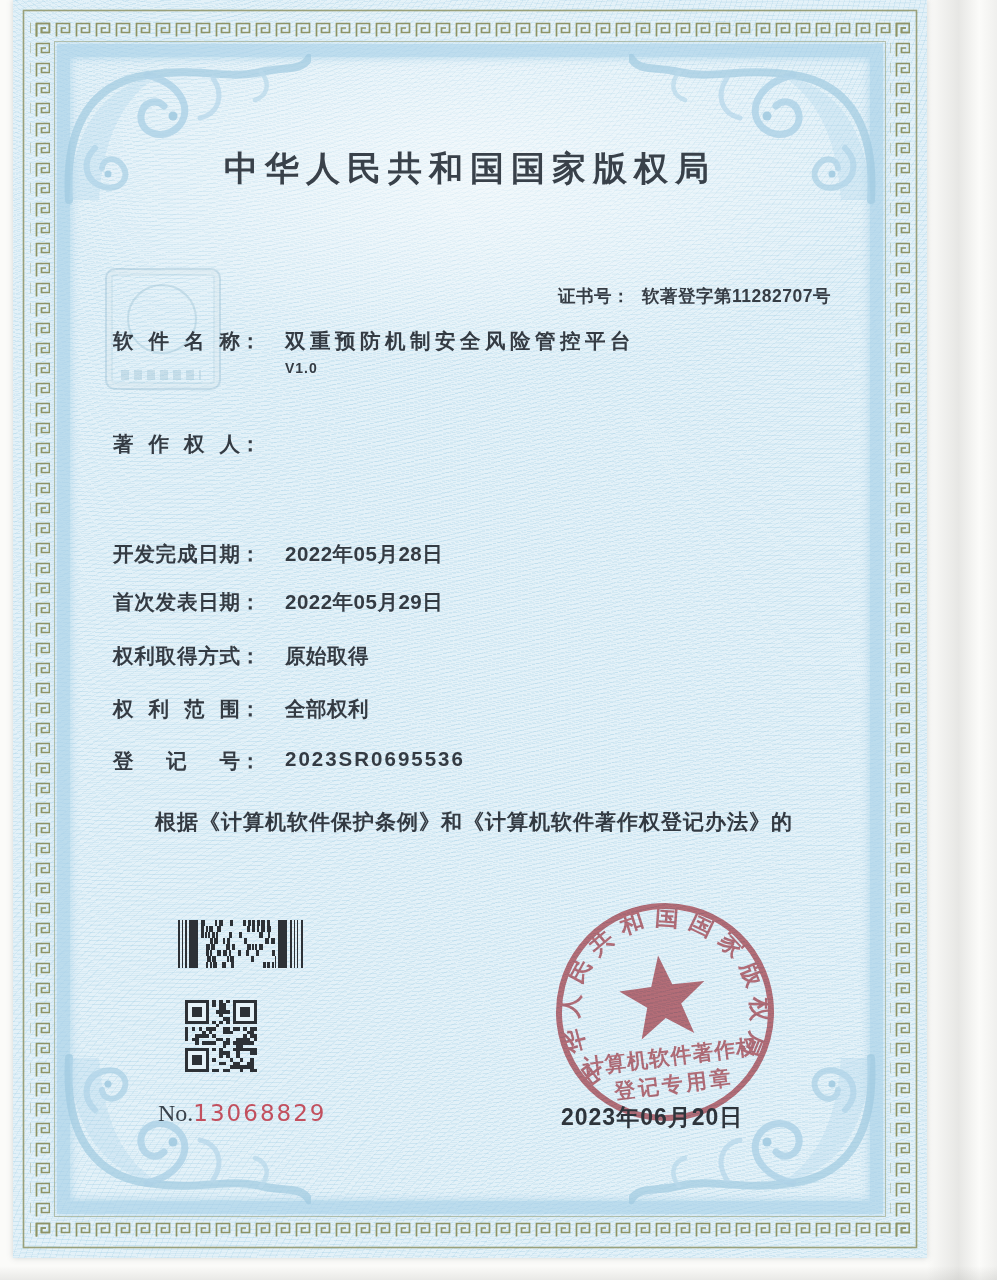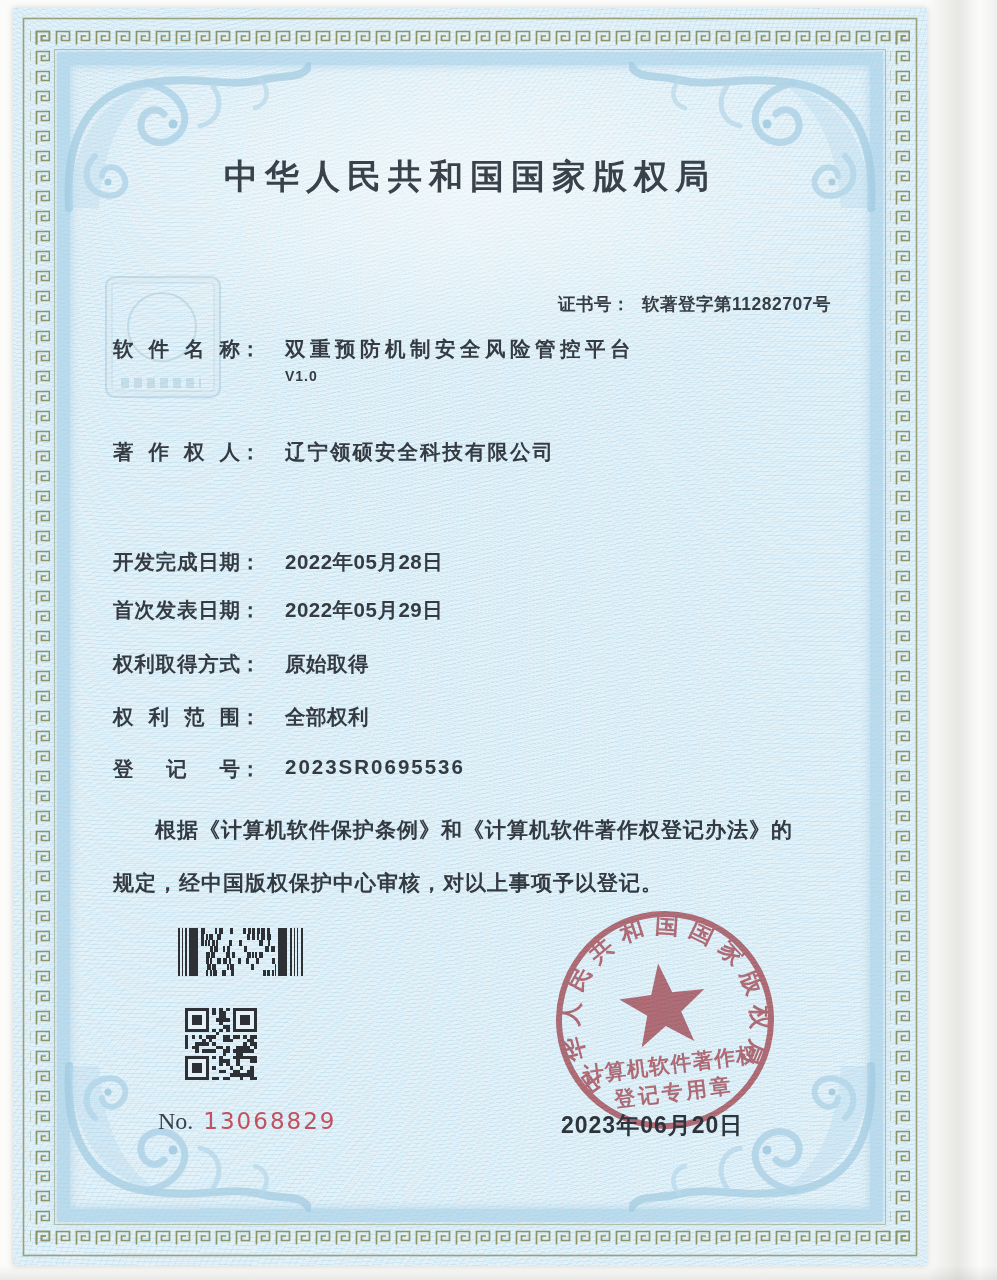--- a/index.html
+++ b/index.html
@@ -11,21 +11,21 @@
   .scan-shade-right{
     position:absolute;top:0;right:0;width:70px;height:1280px;
     background:linear-gradient(to right, rgba(0,0,0,0) 0%, rgba(140,140,136,.18) 45%, rgba(0,0,0,0) 75%, rgba(140,140,136,.10) 100%);
   }
   .scan-shade-bottom{
     position:absolute;left:0;bottom:0;width:997px;height:14px;
     background:linear-gradient(to bottom, rgba(0,0,0,0), rgba(120,120,116,.14));
   }
   
   .paper{
-    position:absolute;left:13px;top:8px;width:914px;height:1258px;
+    position:absolute;left:13px;top:0;width:914px;height:1258px;
     background-color:#e3f1f8;
     background-image:
       radial-gradient(620px 280px at 50% 14%, rgba(255,255,255,.55), rgba(255,255,255,0) 70%),
       repeating-radial-gradient(1200px 900px at 18% -8%, rgba(145,198,224,.20) 0 1px, rgba(0,0,0,0) 1px 5px),
       repeating-radial-gradient(1300px 1000px at 88% 112%, rgba(145,198,224,.18) 0 1px, rgba(0,0,0,0) 1px 6px),
       repeating-linear-gradient(2deg, rgba(150,200,226,.12) 0 1px, rgba(0,0,0,0) 1px 4px);
     box-shadow:0 0 6px rgba(90,100,105,.25);
   }
   .inner-band{
     position:absolute;inset:44px;
@@ -90,21 +90,21 @@
   .stmt.l2{left:100px;top:861px;}
   
   .barcode{position:absolute;left:165px;top:920px;}
   .qrcode{position:absolute;left:172px;top:1000px;}
   .serial{
     position:absolute;left:145px;top:1100px;font-size:24px;color:#39424b;
     font-family:"Liberation Serif","DejaVu Serif",serif;white-space:nowrap;
   }
   .serial .num{
     font-family:"DejaVu Sans","Liberation Sans",sans-serif;
-    color:#c2505e;letter-spacing:2px;margin-left:10px;font-size:23px;
+    color:#c2505e;letter-spacing:2px;font-size:23px;
   }
   .seal{
     position:absolute;left:530px;top:890px;width:244px;height:244px;
     transform:rotate(-7deg);opacity:.85;mix-blend-mode:multiply;
   }
   .issue-date{
     position:absolute;left:548px;top:1102px;
     font-size:23px;font-weight:700;color:#2e343b;letter-spacing:1px;z-index:5;
   }
 </style>
@@ -169,21 +169,20 @@
     <div class="frow" style="top:327px">
       <span class="flabel">软件名称</span>
         <span class="fcolon">：</span>
       <span class="fvalue v-sp4">双重预防机制安全风险管控平台</span>
     </div>
     <div class="vline2">V1.0</div>
 
     <div class="frow" style="top:430px">
       <span class="flabel">著作权人</span>
         <span class="fcolon">：</span>
-      <span class="fvalue v-sp2">辽宁领硕安全科技有限公司</span>
     </div>
 
     <div class="frow" style="top:540px">
       <span class="flabel">开发完成日期</span>
         <span class="fcolon">：</span>
       <span class="fvalue">2022年05月28日</span>
     </div>
 
     <div class="frow" style="top:588px">
       <span class="flabel">首次发表日期</span>
@@ -203,21 +202,20 @@
       <span class="fvalue">全部权利</span>
     </div>
 
     <div class="frow" style="top:747px">
       <span class="flabel">登记号</span>
         <span class="fcolon">：</span>
       <span class="fvalue v-sp2">2023SR0695536</span>
     </div>
 
     <div class="stmt l1">根据《计算机软件保护条例》和《计算机软件著作权登记办法》的</div>
-    <div class="stmt l2">规定，经中国版权保护中心审核，对以上事项予以登记。</div>
 
     <svg class="barcode" id="bc" width="138" height="48" viewBox="0 0 138 48" shape-rendering="crispEdges">
         <rect x="0" y="0" width="2" height="48" fill="#2d3136"></rect>
         <rect x="4" y="0" width="1" height="48" fill="#2d3136"></rect>
         <rect x="7" y="0" width="2" height="48" fill="#2d3136"></rect>
         <rect x="11" y="0" width="9" height="48" fill="#2d3136"></rect>
         <rect x="100" y="0" width="9" height="48" fill="#2d3136"></rect>
         <rect x="112" y="0" width="2" height="48" fill="#2d3136"></rect>
         <rect x="116" y="0" width="1" height="48" fill="#2d3136"></rect>
         <rect x="119" y="0" width="1" height="48" fill="#2d3136"></rect>

